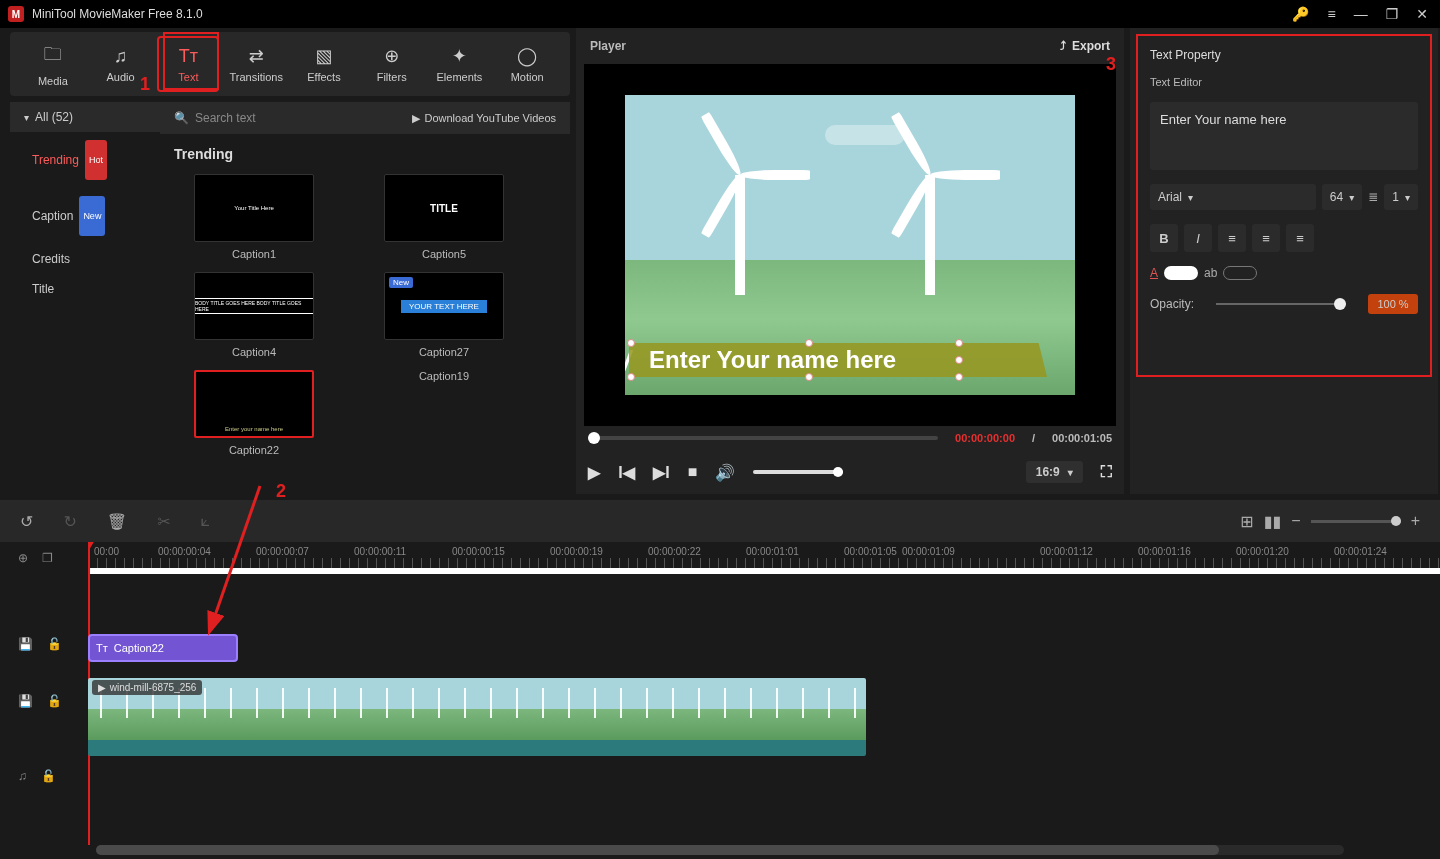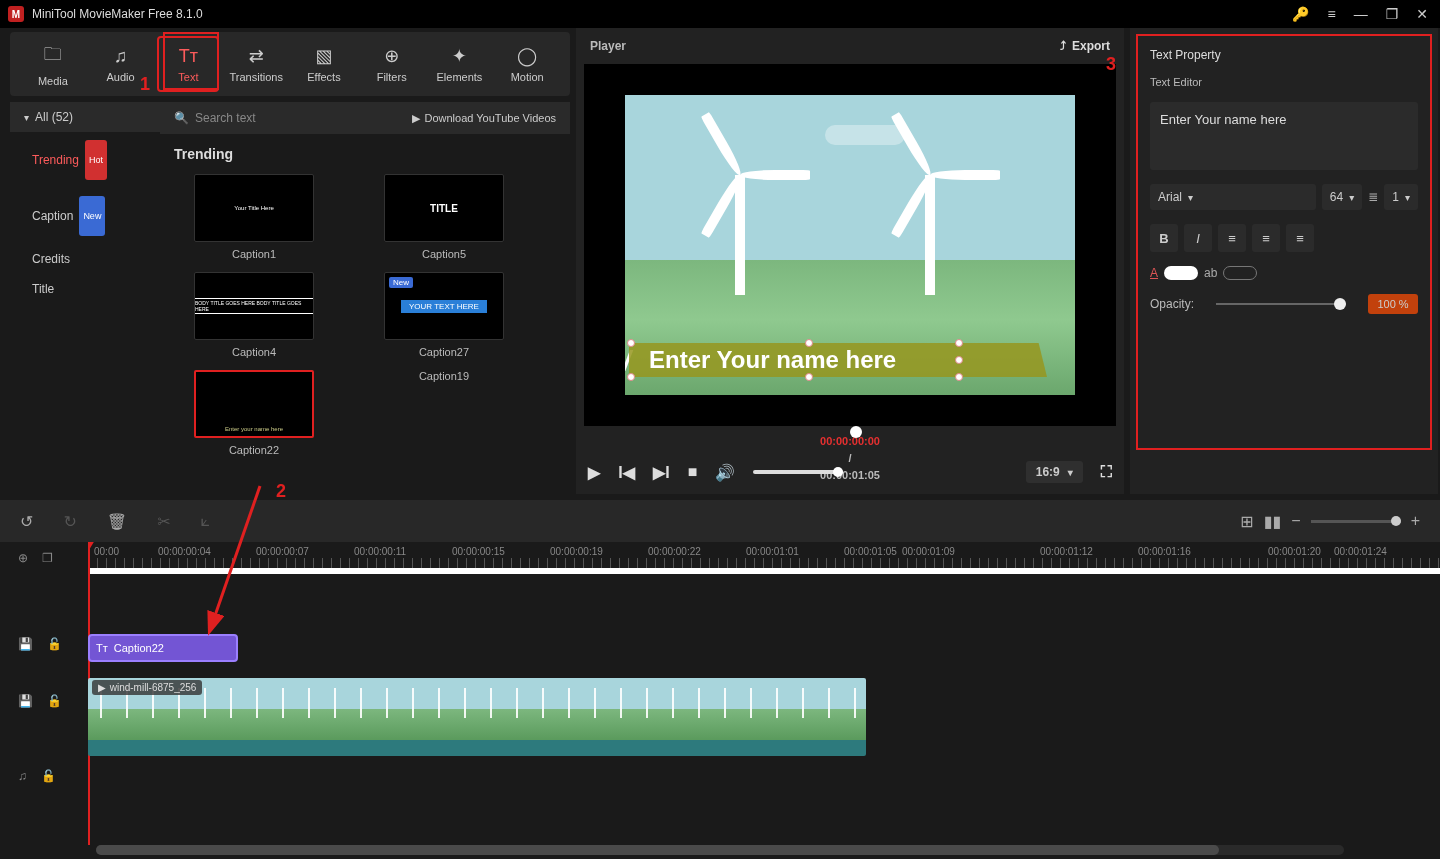--- a/index.html
+++ b/index.html
@@ -58,33 +58,33 @@
 .video-frame { width: 450px; height: 300px; background: linear-gradient(to bottom, #a8d5dc 0%, #a8d5dc 55%, #7cb77e 55%, #8fc98f 75%, #6ba76d 100%); position:relative; overflow:hidden;}
 .cloud { position:absolute; width:80px; height:20px; background:rgba(255,255,255,0.35); border-radius:20px; top:30px; left:200px;}
 .wind-turbine { position:absolute; bottom:100px; width:10px; height:120px; background:#fff;}
 .wind-turbine.t1{left:110px;} .wind-turbine.t2{left:300px;}
 .blade { position:absolute; width:70px; height:10px; background:#fff; border-radius:50% 10% 10% 50%; top:-5px; left:5px; transform-origin:0 50%;}
 .blade.b1{transform:rotate(0deg);} .blade.b2{transform:rotate(120deg);} .blade.b3{transform:rotate(240deg);}
 .text-overlay { position:absolute; bottom:18px; left:4px; right:28px; height:34px; background:rgba(150,150,30,0.85); display:flex; align-items:center; padding-left:20px; color:#fff; font-size:24px; clip-path: polygon(0 0, 98% 0, 100% 100%, 0 100%);}
 .text-overlay-slash { position:absolute; left:-2px; bottom:18px; color:#fff; font-size:28px; font-style:italic;}
 .sel-handle { position:absolute; width:8px; height:8px; background:#fff; border:1px solid #d88; border-radius:50%;}
 
-.player-seek { height:24px; display:flex; align-items:center; padding: 4px 12px; gap:5px;flex-direction:column;}
+.player-seek { height:24px; display:flex; align-items:center; padding: 12px 12px; gap:17px;}
 .seek-track { flex:1; height:4px; background:#444; border-radius:2px; position:relative;}
 .seek-thumb { position:absolute; left:0; top:-4px; width:12px; height:12px; background:#fff; border-radius:50%;}
 .time-cur { color:#e63030; font-size:11px;}
 .time-tot { color:#bbb; font-size:11px;}
 .player-ctrls { height:44px; display:flex; align-items:center; padding: 0 12px; gap:18px;}
 .pc-btn { color:#ddd; cursor:pointer; font-size:16px;}
 .vol-track { width:90px; height:4px; background:#ddd; border-radius:2px; position:relative;}
 .vol-thumb { position:absolute; right:0; top:-3px; width:10px; height:10px; background:#fff; border-radius:50%;}
 .aspect-sel { margin-left:auto; display:flex; align-items:center; gap:8px; background:#2f2f2f; padding:4px 10px; border-radius:3px; color:#ccc; cursor:pointer;}
 
 
-.right-panel-inner { border: 2px solid #e02020; height: 416px; margin:6px; padding:12px; display:flex; flex-direction:column; gap:14px;}
+.right-panel-inner { border: 2px solid #e02020; height: 343px; margin:6px; padding:12px; display:flex; flex-direction:column; gap:14px;}
 .rp-title { color:#ddd; font-size:12px;}
 .rp-section { color:#bbb; font-size:11px;}
 .rp-textarea { width:100%; height:68px; background:#2b2b2b; border:none; color:#ddd; padding:10px; font-size:13px; resize:none; border-radius:3px;}
 .rp-row { display:flex; gap:6px; align-items:center;}
 .rp-sel { background:#2b2b2b; color:#ccc; padding:6px 8px; border-radius:3px; display:flex; align-items:center; gap:6px; cursor:pointer; font-size:12px;}
 .rp-sel.wide{flex:1; min-width:70px;}
 .rp-fmt-btn { width:28px; height:28px; background:#2b2b2b; display:flex; align-items:center; justify-content:center; color:#ccc; border-radius:3px; cursor:pointer; font-size:13px;}
 .color-swatch { width:34px; height:14px; border-radius:8px; cursor:pointer;}
 .opacity-row { display:flex; align-items:center; gap:22px;}
 .op-track { flex:1; height:2px; background:#666; position:relative;}
@@ -409,21 +409,21 @@
         <span class="ruler-tick" style="left:168px">00:00:00:07</span>
         <span class="ruler-tick" style="left:266px">00:00:00:11</span>
         <span class="ruler-tick" style="left:364px">00:00:00:15</span>
         <span class="ruler-tick" style="left:462px">00:00:00:19</span>
         <span class="ruler-tick" style="left:560px">00:00:00:22</span>
         <span class="ruler-tick" style="left:658px">00:00:01:01</span>
         <span class="ruler-tick" style="left:756px">00:00:01:05</span>
         <span class="ruler-tick" style="left:814px">00:00:01:09</span>
         <span class="ruler-tick" style="left:952px">00:00:01:12</span>
         <span class="ruler-tick" style="left:1050px">00:00:01:16</span>
-        <span class="ruler-tick" style="left:1180px">00:00:01:20</span>
+        <span class="ruler-tick" style="left:1148px">00:00:01:20</span>
         <span class="ruler-tick" style="left:1246px">00:00:01:24</span>
       </div>
       <div class="playhead"></div>
       <div style="height:52px;"></div>
       <div class="track">
         <div class="text-clip">
             <span>Tᴛ</span>
             <span>Caption22</span>
           </div>
       </div>

